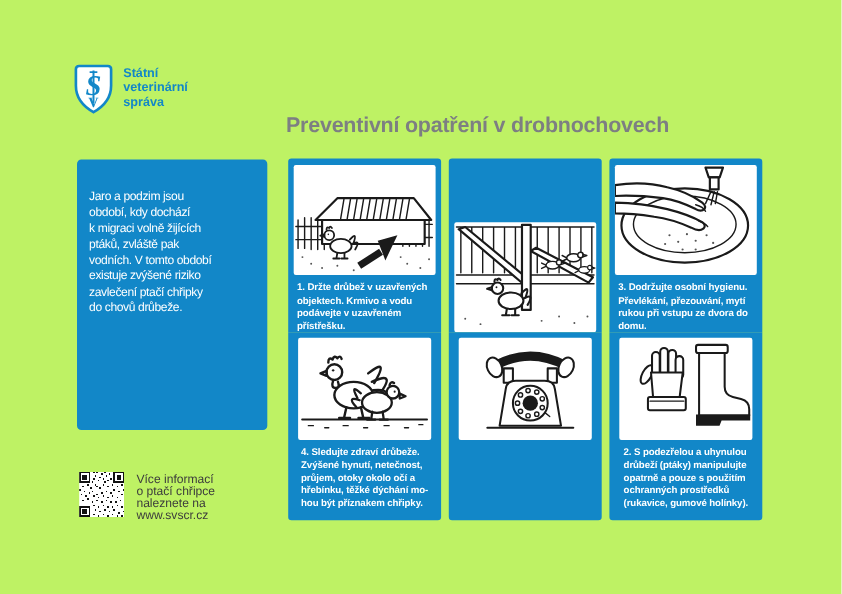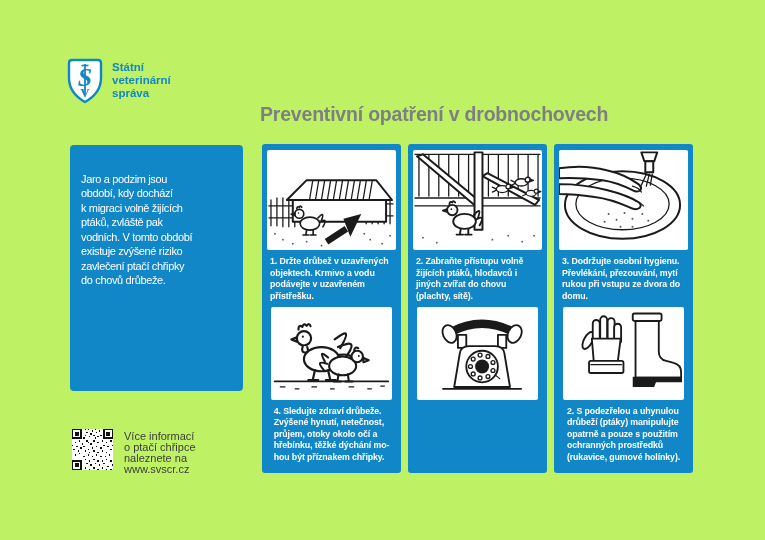--- a/index.html
+++ b/index.html
@@ -186,24 +186,20 @@
           <rect class="sh" x="62" y="2" width="8" height="78"></rect>
           <use href="#chick" transform="translate(32,44) scale(0.95)"></use>
           <circle class="dot" cx="10" cy="88" r="0.9"></circle>
             <circle class="dot" cx="24" cy="93" r="0.9"></circle>
           <circle class="dot" cx="80" cy="90" r="0.9"></circle>
             <circle class="dot" cx="96" cy="86" r="0.9"></circle>
           <circle class="dot" cx="110" cy="92" r="0.9"></circle>
             <circle class="dot" cx="122" cy="86" r="0.9"></circle>
         </svg>
       </div>
-      <p class="caption">2. Zabraňte přístupu volně
-žijících ptáků, hlodavců i
-jiných zvířat do chovu
-(plachty, sítě).</p>
     </section>
 
     <section class="panel row1">
       <div class="illus">
         <svg viewBox="0 0 130 100" preserveAspectRatio="xMidYMid meet">
           <ellipse class="ln" cx="64" cy="55" rx="58" ry="34"></ellipse>
           <ellipse class="ln thin" cx="64" cy="54" rx="47" ry="26"></ellipse>
           <path class="sh" d="M0,18 Q26,14 48,20 Q66,24 80,34 Q84,37 82,40 Q79,43 74,40 Q58,32 44,30 Q20,27 0,28 Z"></path>
           <path class="sh" d="M0,34 Q24,34 48,40 Q68,45 80,52 Q84,55 81,58 Q77,61 70,57 Q52,49 36,47 Q16,44 0,44 Z"></path>
           <path class="ln thin" d="M74,36 q7,2 9,6 M77,51 q6,2 8,5"></path>

